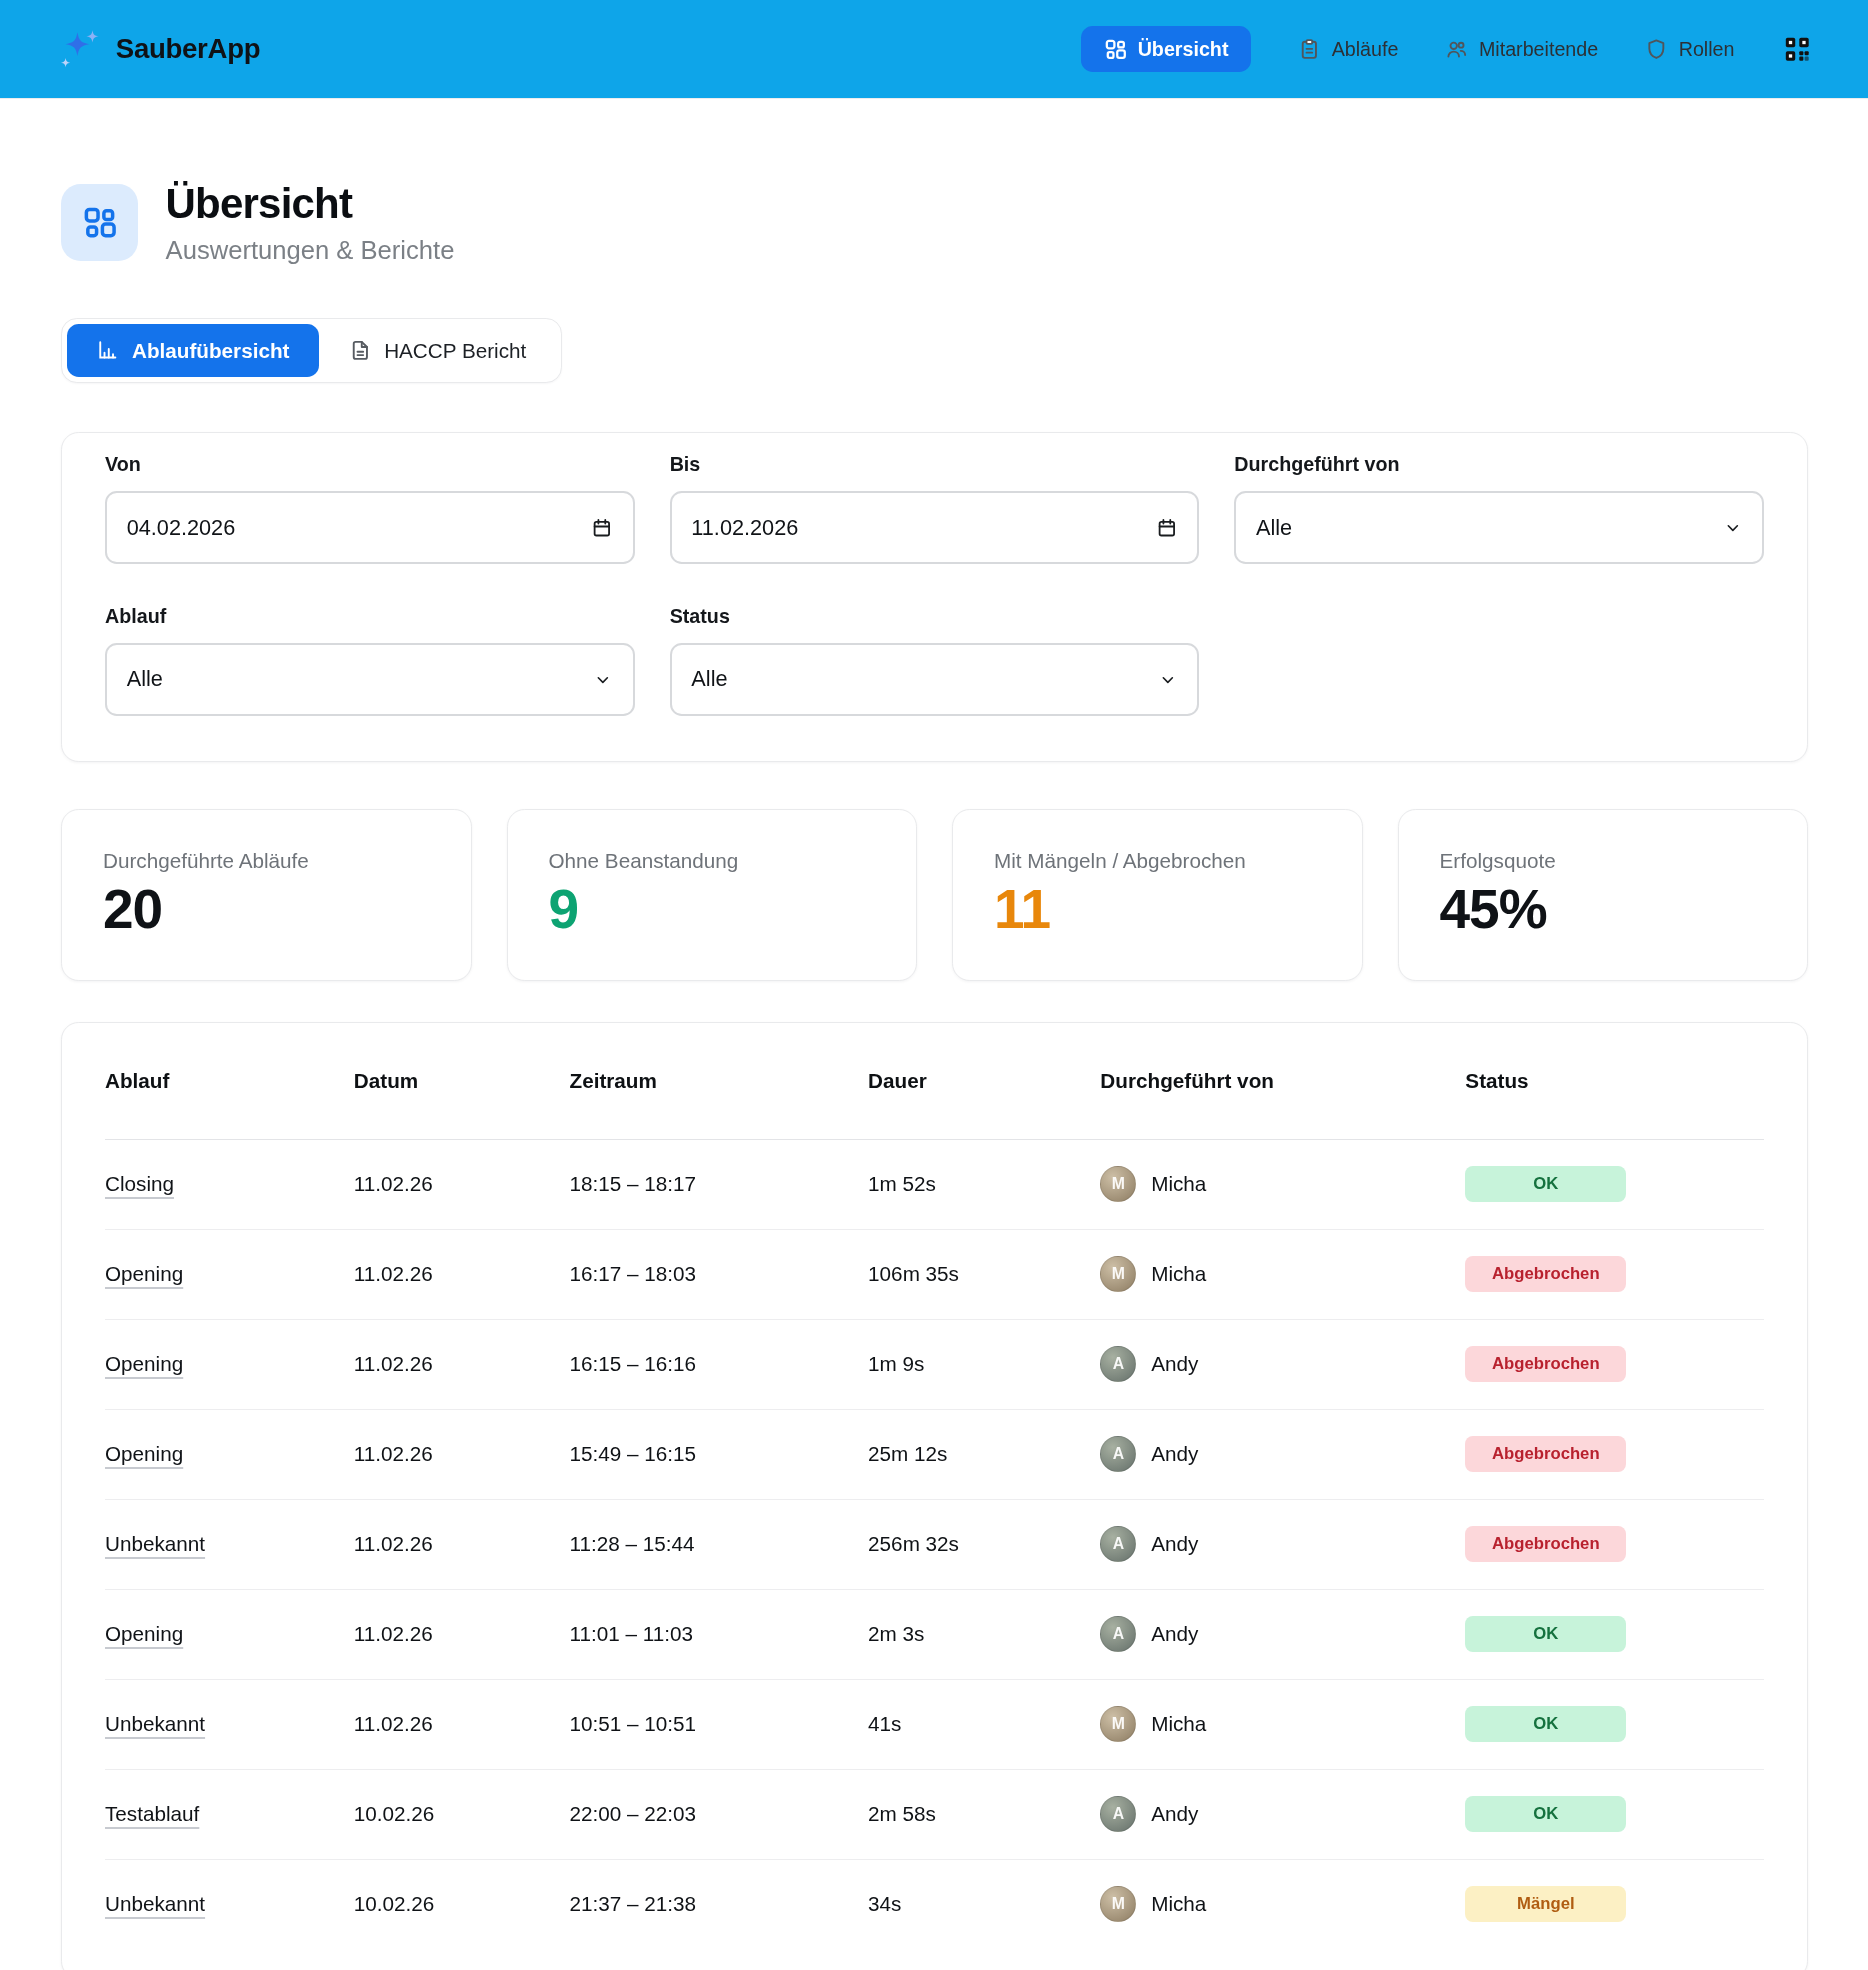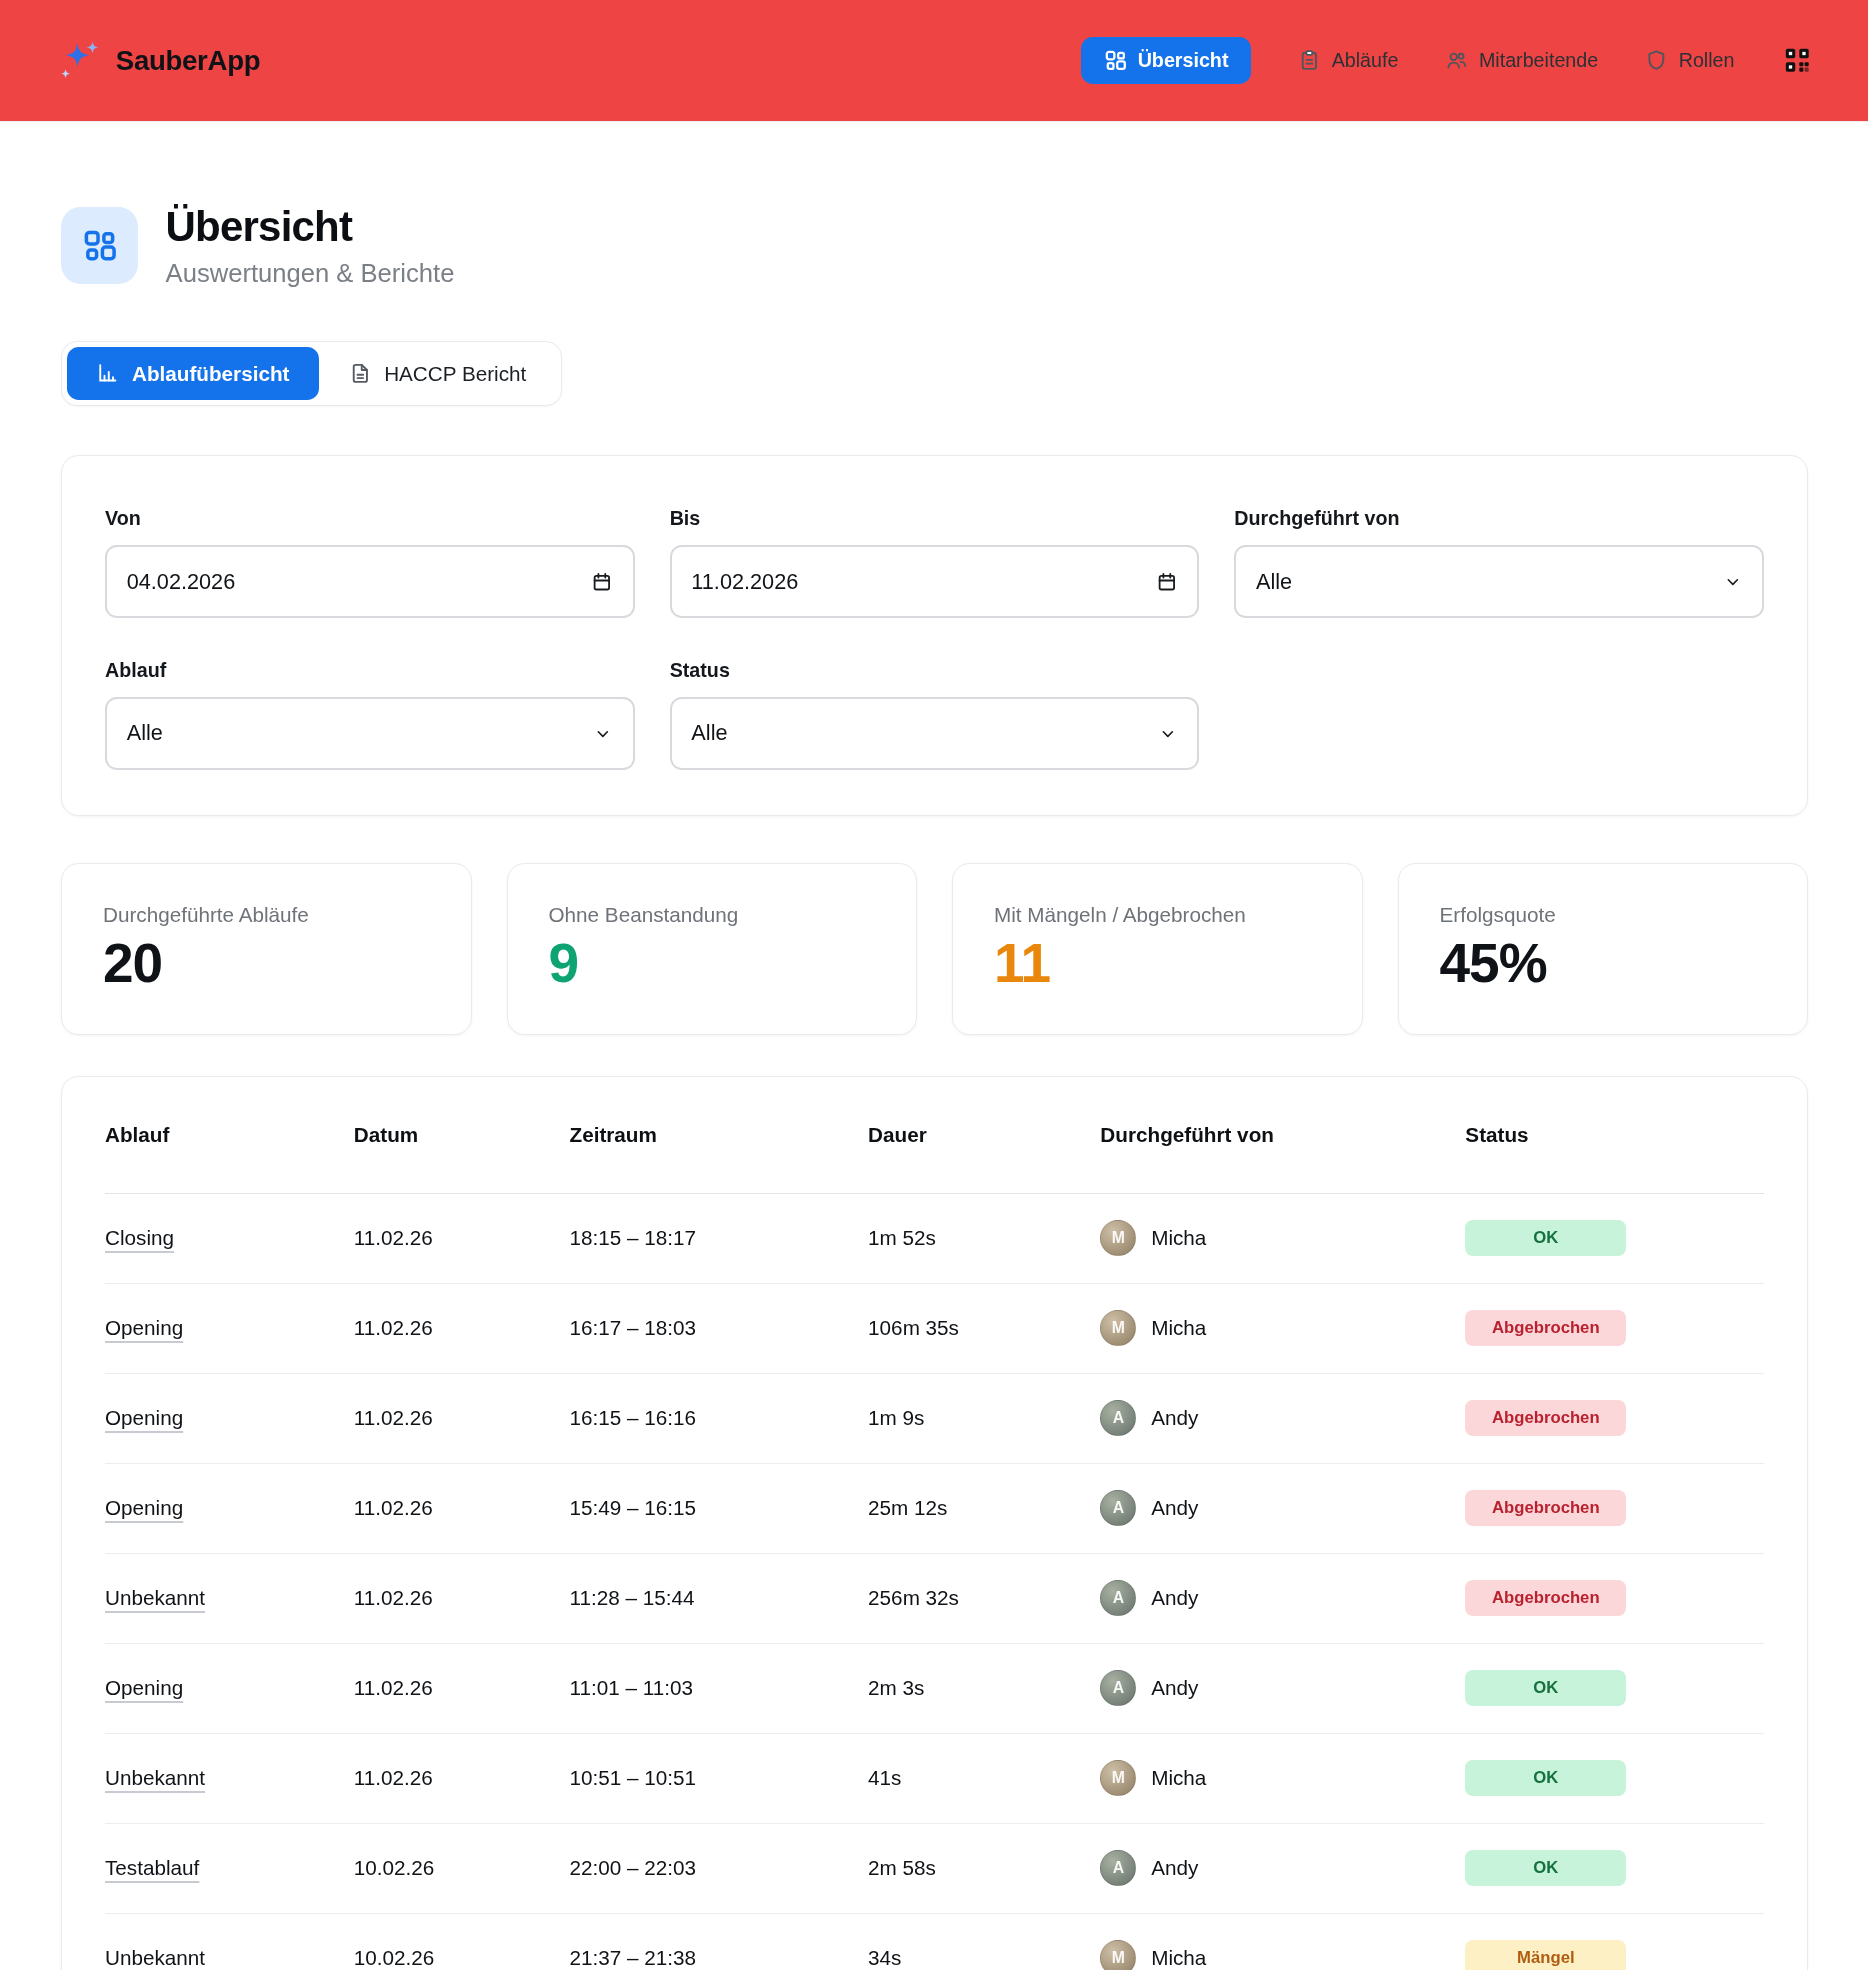--- a/index.html
+++ b/index.html
@@ -8,24 +8,24 @@
     height: 1970px;
     overflow: hidden;
     background: #ffffff;
     font-family: "Liberation Sans", "DejaVu Sans", sans-serif;
     color: #0f1216;
   }
   .icon { display: inline-block; vertical-align: middle; flex: 0 0 auto; }
 
   
   .nav {
-    height: 122px;
+    height: 99px;
     border-bottom: 1px solid #ebecee;
     display: flex; align-items: center; justify-content: space-between;
-    padding: 0 57px; background: #ef4444;
+    padding: 0 57px; background: #0ea5e9;
   }
   .brand { display: flex; align-items: center; gap: 15.8px; }
   .brand-name { font-size: 27.6px; font-weight: bold; letter-spacing: -0.3px; }
   .nav-right { display: flex; align-items: center; gap: 47px; }
   .nav-item {
     display: flex; align-items: center; gap: 10.8px;
     font-size: 19.7px; color: #2c3035; cursor: pointer; white-space: nowrap;
   }
   .nav-item .icon { color: #50555b; }
   .nav-item.active {
@@ -60,21 +60,21 @@
   }
   .tab .icon { color: #565b61; }
   .tab.active { background: var(--accent, #1473eb); color: #fff; font-weight: bold; }
   .tab.active .icon { color: #fff; }
 
   
   .card {
     background: #fff; border: 1px solid #e9eaec; border-radius: 17.7px;
     box-shadow: 0 1px 3px rgba(16,24,40,.05);
   }
-  .filter-card { margin-top: 49px; padding: 51px 43px 45px; }
+  .filter-card { margin-top: 49px; padding: 20px 43px 45px; }
   .filter-grid {
     display: grid; grid-template-columns: 1fr 1fr 1fr;
     column-gap: 35px; row-gap: 41px;
   }
   .f-label { font-size: 19.7px; font-weight: bold; color: #14171b; margin-bottom: 14.8px; }
   .control {
     height: 73px; border: 2px solid #d7d9dc; border-radius: 11.8px;
     display: flex; align-items: center; justify-content: space-between;
     padding: 0 19.7px; font-size: 21.7px; color: #101317; background: #fff; cursor: pointer;
   }

